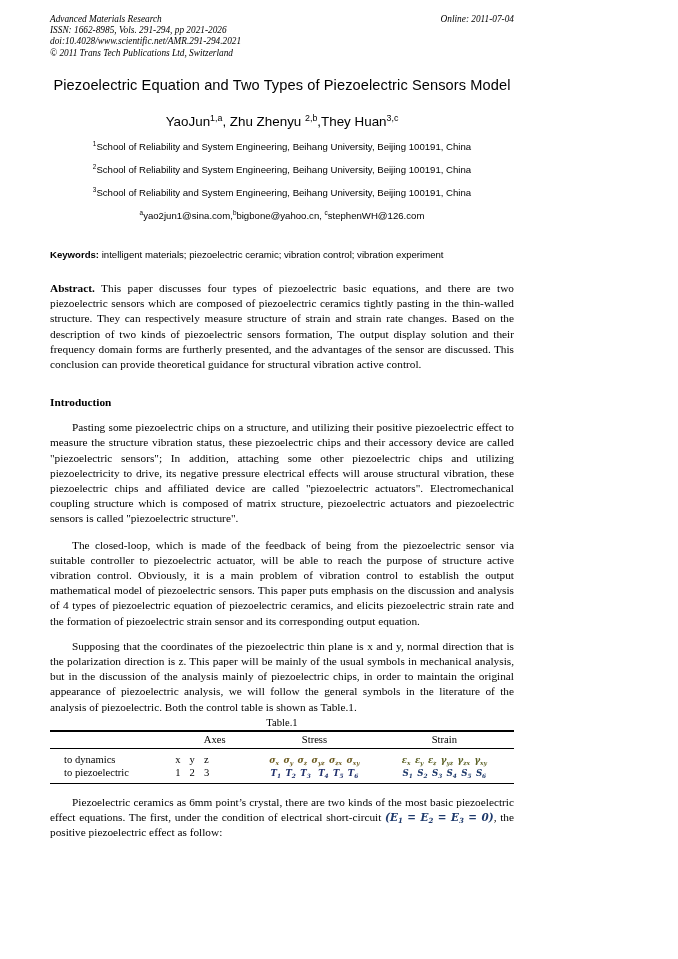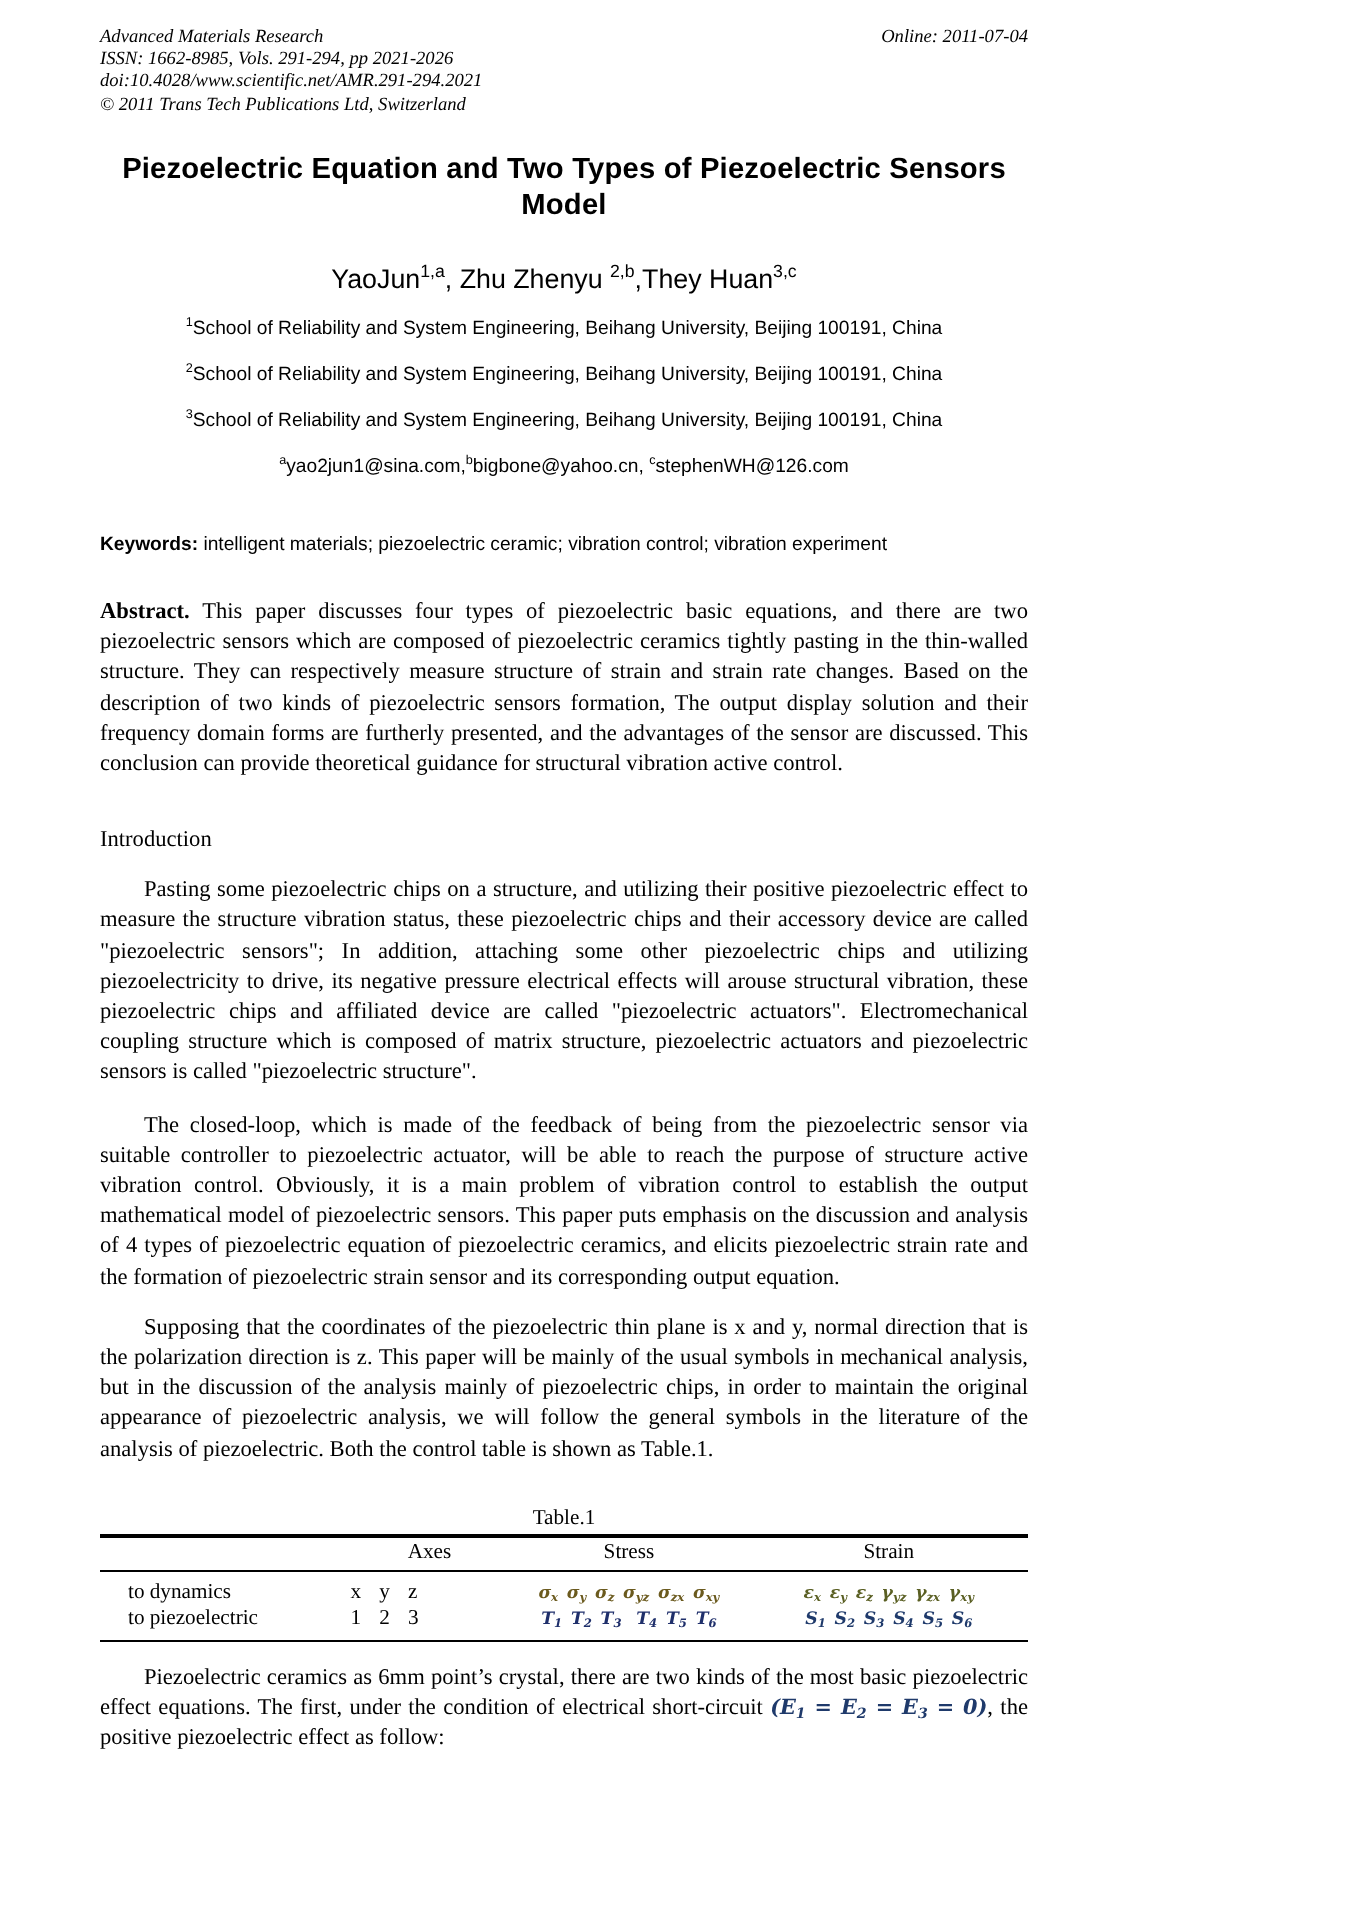--- a/index.html
+++ b/index.html
@@ -37,21 +37,21 @@
     right: 0;
     top: 0;
     font-size: 9.3px;
     font-style: italic;
     white-space: nowrap;
   }
 
   
   .title {
     font-family: "Liberation Sans", sans-serif;
-    font-weight: bold;
+    font-weight: normal;
     font-size: 14.6px;
     text-align: center;
     letter-spacing: 0.1px;
     margin: 10px 0 0 0;
     line-height: 18px;
   }
   .authors {
     font-family: "Liberation Sans", sans-serif;
     font-size: 13.4px;
     text-align: center;
@@ -93,38 +93,38 @@
     font-size: 11.3px;
     line-height: 15.2px;
     text-align: justify;
     margin-top: 20px;
   }
   .abstract .ab-label { font-weight: bold; }
 
   
   h2.section {
     font-family: "Liberation Serif", serif;
-    font-weight: normal;
+    font-weight: bold;
     font-size: 11.3px;
     margin: 23px 0 0 0;
     line-height: 14px;
   }
   p.body {
     font-family: "Liberation Serif", serif;
     font-size: 11.3px;
     line-height: 15.2px;
     text-align: justify;
     text-indent: 22px;
     margin: 11px 0 0 0;
   }
   p.body.tight { margin-top: 10px; }
 
   
   .table-wrap {
-    margin-top: 20px;
+    margin-top: 1px;
     width: 100%;
   }
   .table-caption {
     text-align: center;
     font-family: "Liberation Serif", serif;
     font-size: 10.6px;
     line-height: 13px;
     margin-bottom: 1px;
   }
   table.tbl {

